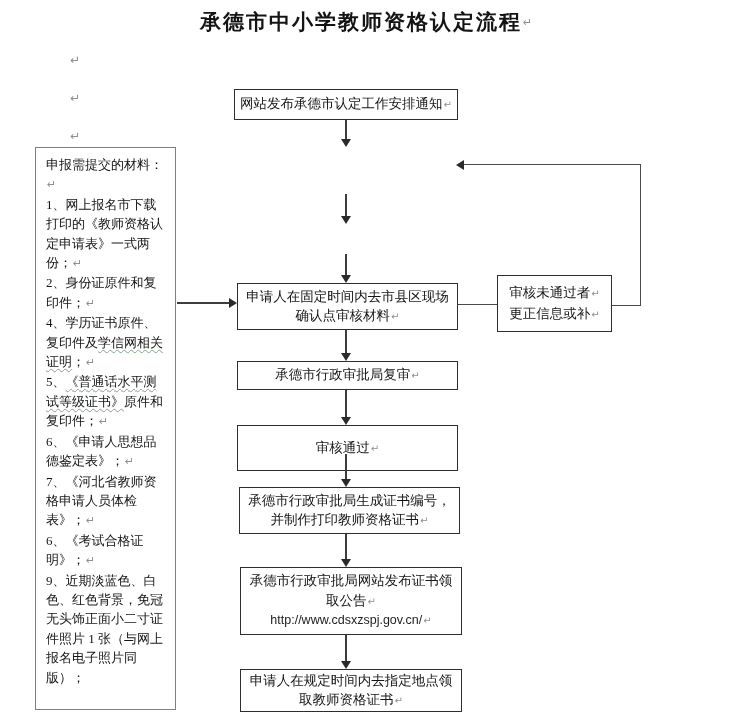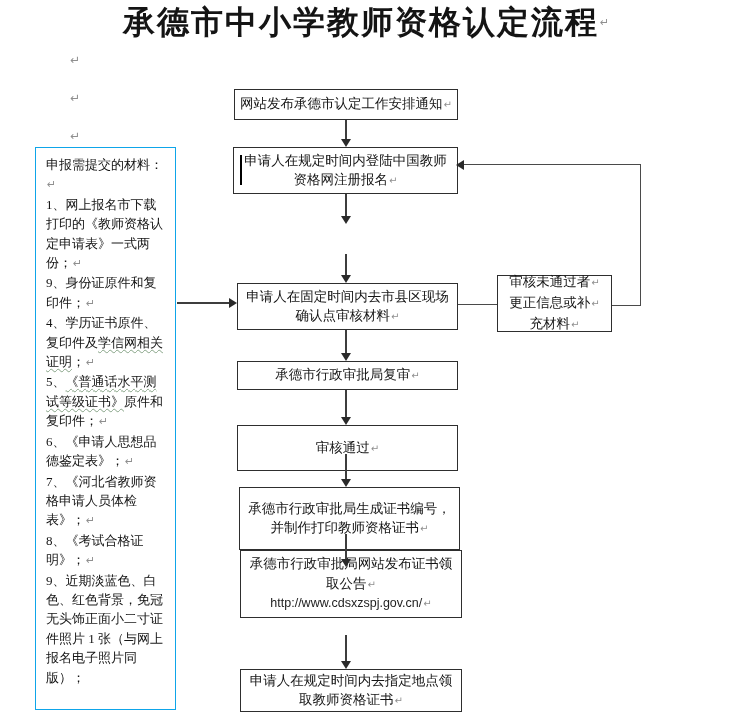--- a/index.html
+++ b/index.html
@@ -10,21 +10,21 @@
     color:#141414;
   }
   .stage { position:absolute; inset:0; }
 
   
   .title-row {
     position:absolute; top:6px; left:0; width:732px;
     display:flex; justify-content:center; align-items:flex-start;
   }
   .title-text {
-    font-size:32px; font-weight:bold; letter-spacing:2px; line-height:32px;
+    font-size:21px; font-weight:bold; letter-spacing:2px; line-height:32px;
   }
   .ret { color:#8f8f8f; font-size:11px; margin-left:1px; font-family:"DejaVu Sans",sans-serif; }
   .title-row .ret { margin-top:10px; }
 
   
   .pmark { position:absolute; left:69px; }
   .pmark .ret { font-size:12px; }
 
   
   .materials {
@@ -92,69 +92,64 @@
   </div>
 
   <div class="pmark" style="top:50px"><span class="ret">↵</span></div>
   <div class="pmark" style="top:88px"><span class="ret">↵</span></div>
   <div class="pmark" style="top:126px"><span class="ret">↵</span></div>
 
   <div class="materials">
     <div class="mat-item"><span>申报需提交的材料：</span><span class="ret">↵</span></div>
     <div>
         <div class="mat-item"><span>1、网上报名市下载打印的《教师资格认定申请表》一式两份；</span><span class="ret">↵</span></div>
-        <div class="mat-item"><span>9、身份证原件和复印件；</span><span class="ret">↵</span></div>
+        <div class="mat-item"><span>2、身份证原件和复印件；</span><span class="ret">↵</span></div>
         <div class="mat-item"><span>4、学历证书原件、复印件及</span><span class="wavy">学信网相关证明</span><span>；</span><span class="ret">↵</span></div>
         <div class="mat-item"><span>5、</span><span class="wavy">《普通话水平测试等级证书》</span><span>原件和复印件；</span><span class="ret">↵</span></div>
         <div class="mat-item"><span>6、《申请人思想品德鉴定表》；</span><span class="ret">↵</span></div>
         <div class="mat-item"><span>7、《河北省教师资格申请人员体检表》；</span><span class="ret">↵</span></div>
-        <div class="mat-item"><span>8、《考试合格证明》；</span><span class="ret">↵</span></div>
+        <div class="mat-item"><span>6、《考试合格证明》；</span><span class="ret">↵</span></div>
         <div class="mat-item"><span>9、近期淡蓝色、白色、红色背景，免冠无头饰正面小二寸证件照片 1 张（与网上报名电子照片同版）；</span></div>
       </div>
   </div>
 
   <div class="box" style="left:234px; top:89px; width:224px; height:31px">
     <div><span>网站发布承德市认定工作安排通知</span><span class="ret">↵</span></div>
   </div>
 
-  <div class="box" style="left:233px; top:147px; width:225px; height:47px">
-    <div class="cursor"></div>
-    <div><span>申请人在规定时间内登陆中国教师资格网注册报名</span><span class="ret">↵</span></div>
-  </div>
 
 
   <div class="box" style="left:237px; top:361px; width:221px; height:29px">
     <div><span>承德市行政审批局复审</span><span class="ret">↵</span></div>
   </div>
 
   <div class="box" style="left:237px; top:283px; width:221px; height:47px">
     <div><span>申请人在固定时间内去市县区现场确认点审核材料</span><span class="ret">↵</span></div>
   </div>
 
   <div class="box" style="left:237px; top:425px; width:221px; height:46px">
     <div><span>审核通过</span><span class="ret">↵</span></div>
   </div>
 
-  <div class="box" style="left:239px; top:487px; width:221px; height:63px">
+  <div class="box" style="left:239px; top:487px; width:221px; height:47px">
     <div><span>承德市行政审批局生成证书编号，并制作打印教师资格证书</span><span class="ret">↵</span></div>
   </div>
 
-  <div class="box" style="left:240px; top:550px; width:222px; height:68px">
+  <div class="box" style="left:240px; top:567px; width:222px; height:68px">
     <div><span>承德市行政审批局网站发布证书领取公告</span><span class="ret">↵</span></div>
     <div class="url-line"><span>http://www.cdsxzspj.gov.cn/</span><span class="ret">↵</span></div>
   </div>
 
   <div class="box" style="left:240px; top:669px; width:222px; height:43px">
     <div><span>申请人在规定时间内去指定地点领取教师资格证书</span><span class="ret">↵</span></div>
   </div>
 
   <div class="box" style="left:497px; top:275px; width:115px; height:57px; line-height:20px">
     <div><span>审核未通过者</span><span class="ret">↵</span></div>
     <div><span>更正信息或补</span><span class="ret">↵</span></div>
-    <div><span>充材料</span><span class="ret">↵</span></div>
   </div>
 
   <div class="arrow-down" style="left:341px; top:120px; height:27px">
       <div class="shaft"></div>
       <div class="head"></div>
     </div>
   <div class="arrow-down" style="left:341px; top:194px; height:30px">
       <div class="shaft"></div>
       <div class="head"></div>
     </div>

